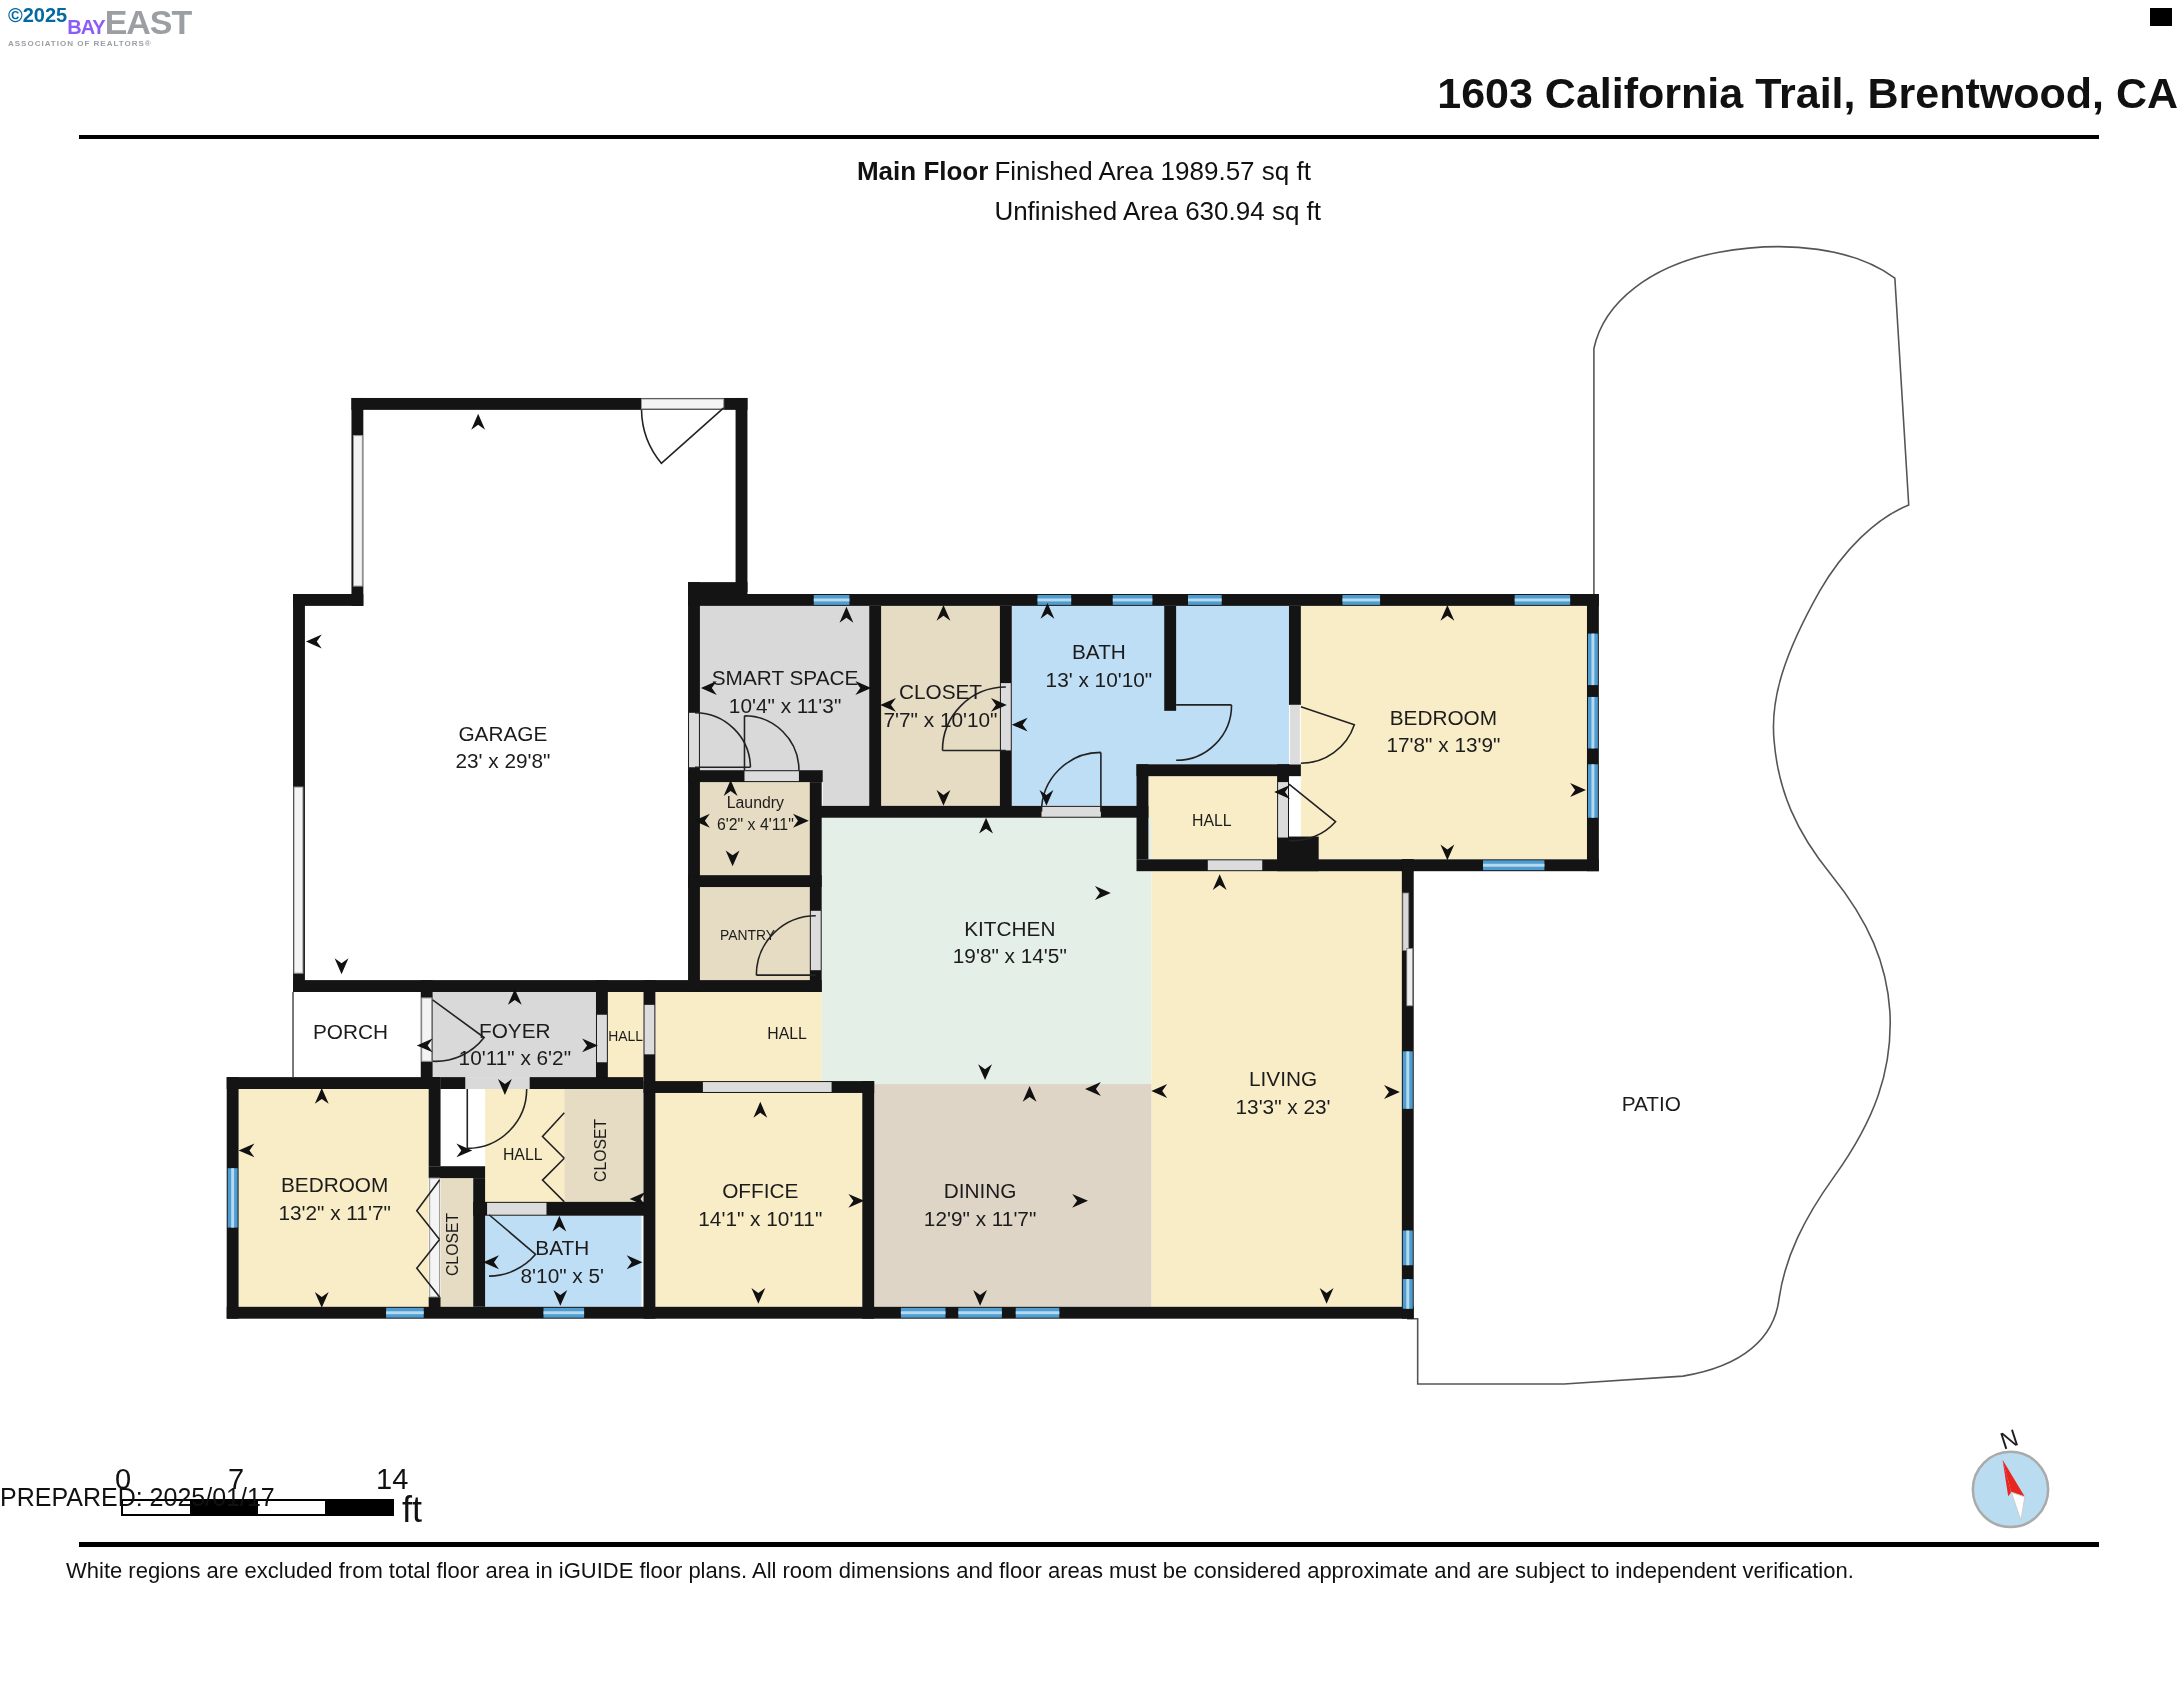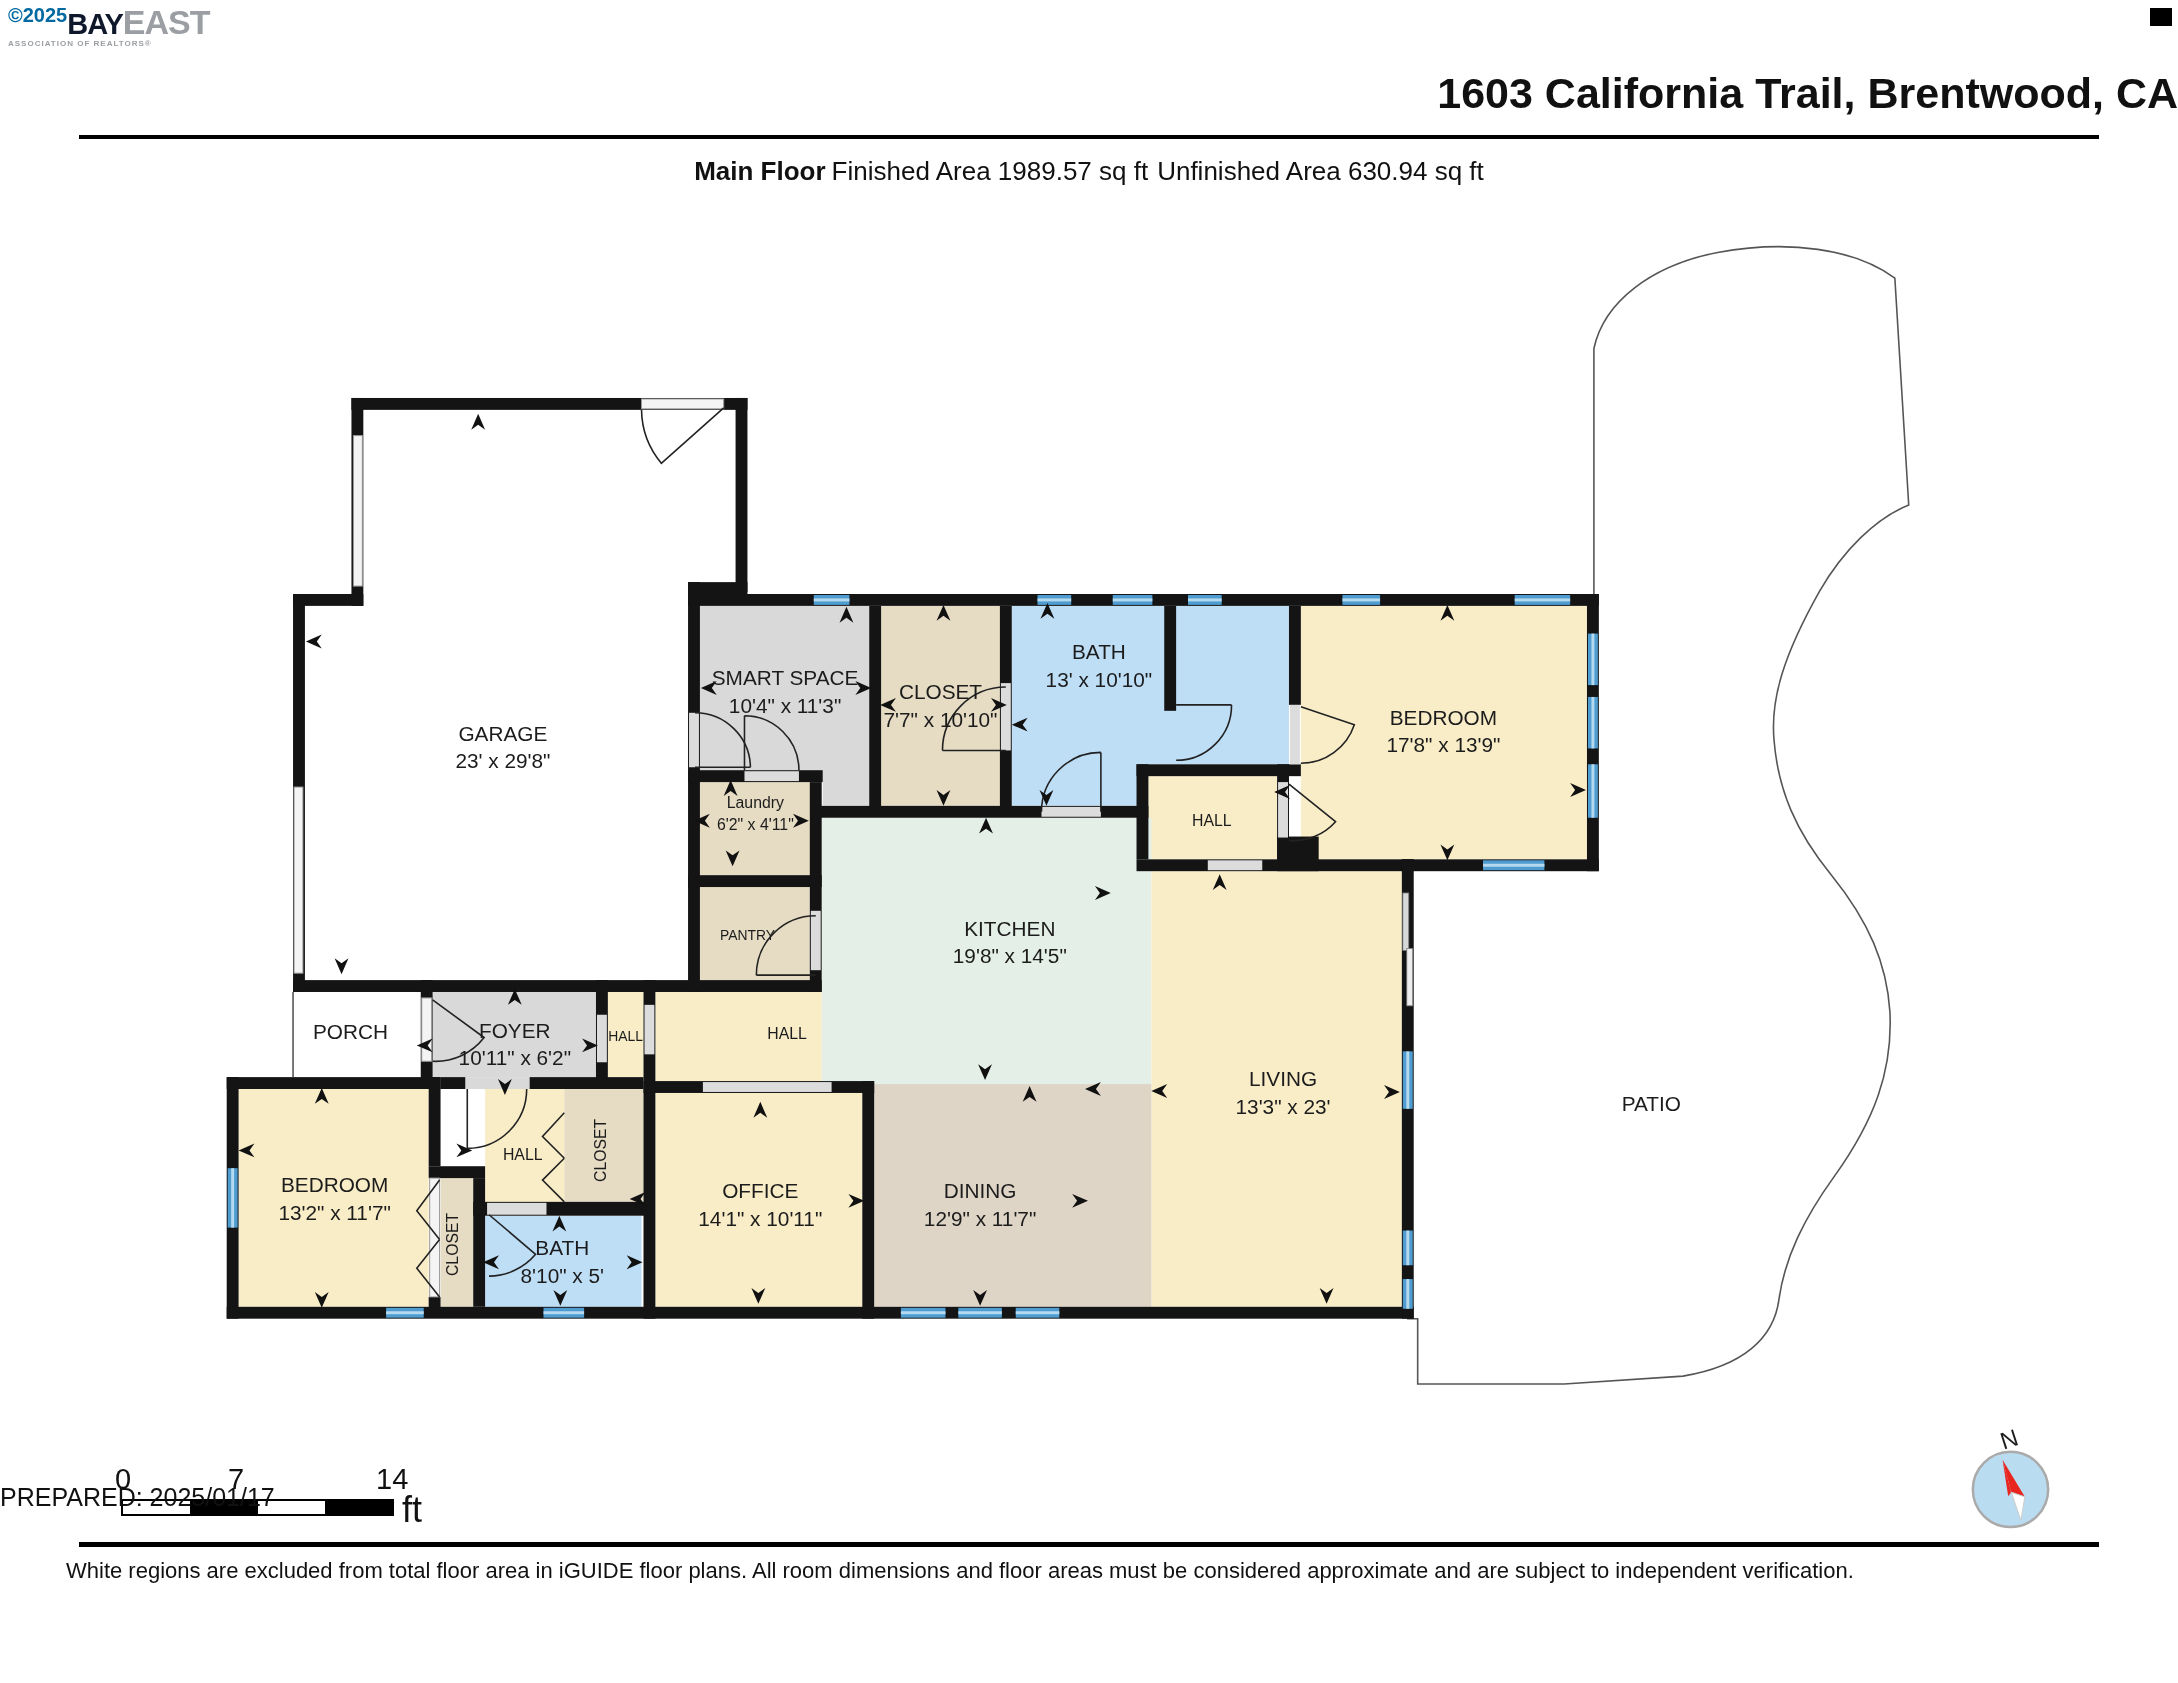--- a/index.html
+++ b/index.html
@@ -2,29 +2,29 @@
 <html><head>
 <meta charset="utf-8">
 <style>
   html,body{margin:0;padding:0}
   body{width:2178px;height:1683px;position:relative;background:#fff;
        font-family:"Liberation Sans",sans-serif;color:#111;overflow:hidden}
   .abs{position:absolute}
   
   #logo{left:8px;top:5px;line-height:1}
   #logo .c{font-size:20px;font-weight:bold;color:#0369a1;vertical-align:top}
-  #logo .bay{font-size:29px;font-weight:bold;color:#0f172a;letter-spacing:-1px}
+  #logo .bay{font-size:20px;font-weight:bold;color:#8b5cf6;letter-spacing:-1px}
   #logo .east{font-size:34px;font-weight:bold;color:#9b9ea3;letter-spacing:-1px}
   #logo .sub{font-size:8px;font-weight:bold;color:#9b9ea3;letter-spacing:1px;margin-top:1px}
   #corner-square{left:2150px;top:8px;width:22px;height:18px;background:#000}
   #title{left:0;right:0;top:69px;text-align:right;font-size:43px;font-weight:bold}
   #rule-top{left:79px;right:79px;top:135px;height:4px;background:#000}
   #info{left:0;right:0;top:156px;display:flex;justify-content:center;align-items:flex-start;gap:6px}
   #info .fl{font-weight:bold;font-size:26px}
-  #info .lines{font-size:26px;display:flex;flex-direction:row;gap:9px}
+  #info .lines{font-size:26px;display:flex;flex-direction:column;gap:9px}
   
   #plan{left:0;top:0}
   .w{fill:#141414}
   .f-cream{fill:#f9edc8}.f-gray{fill:#d9d9d9}.f-tan{fill:#e6dbc3}.f-din{fill:#ded5c6}
   .f-blue{fill:#bedef6}.f-green{fill:#e4efe7}
   .win{fill:#4f9dd0}.winl{fill:#b5d9ef}
   .dstrip{fill:#dcdcdc}.wstrip{fill:#f4f4f4;stroke:#999;stroke-width:1}
   .arc{stroke:#222;stroke-width:1.6;fill:none}
   .thin{stroke:#555;stroke-width:1.6;fill:#fff}
   .arrow{fill:#111}

